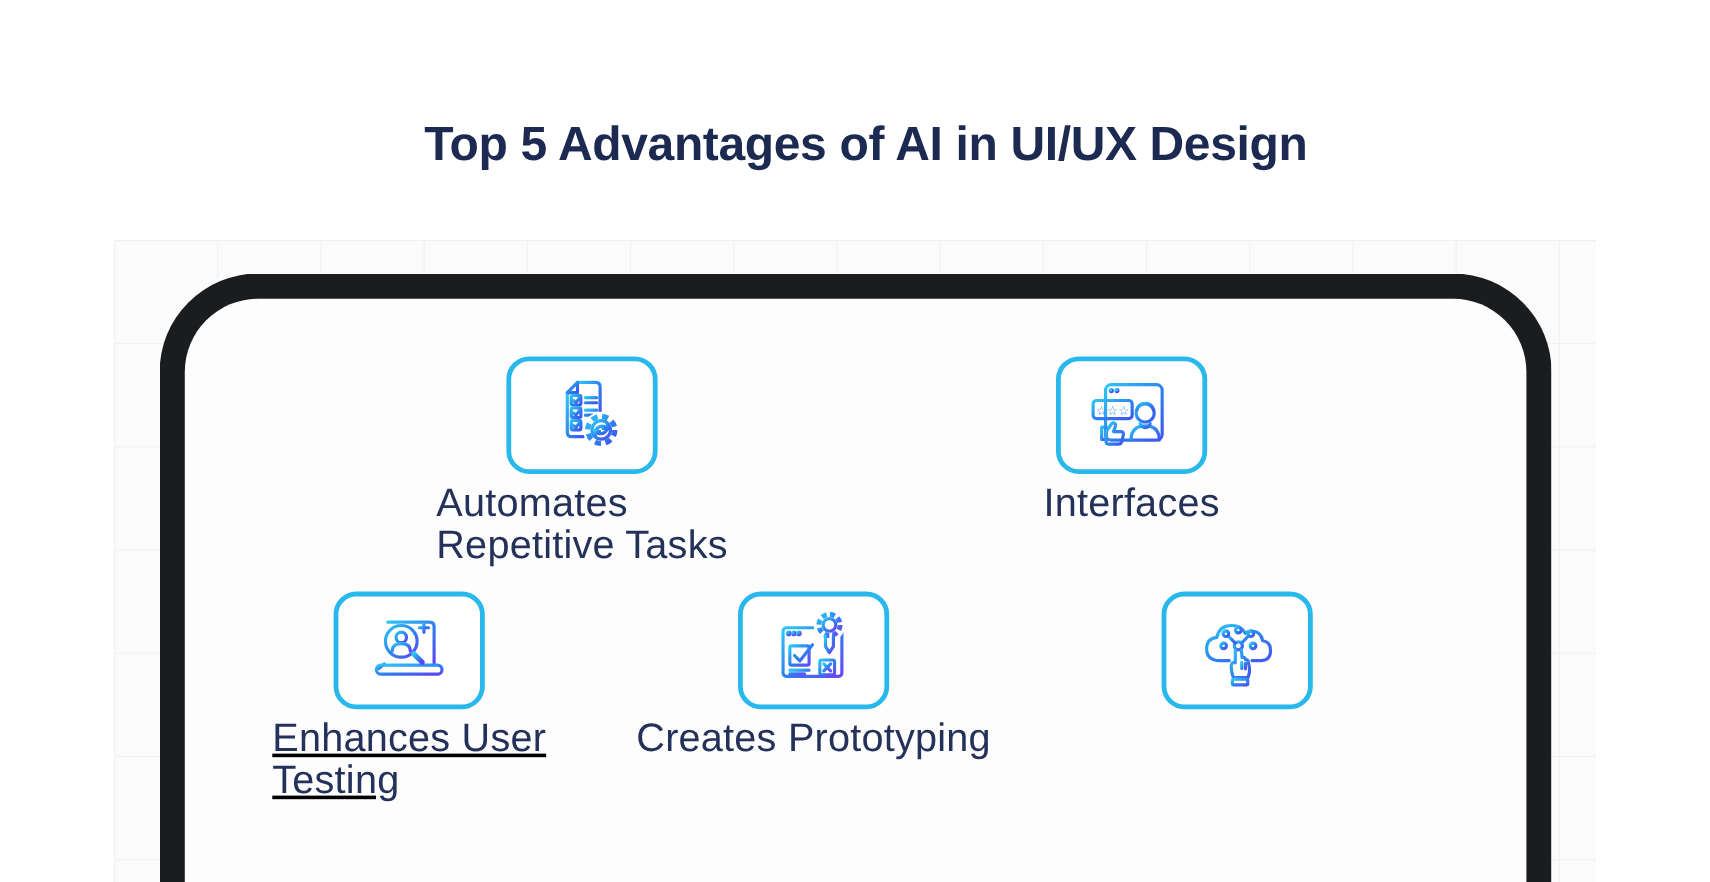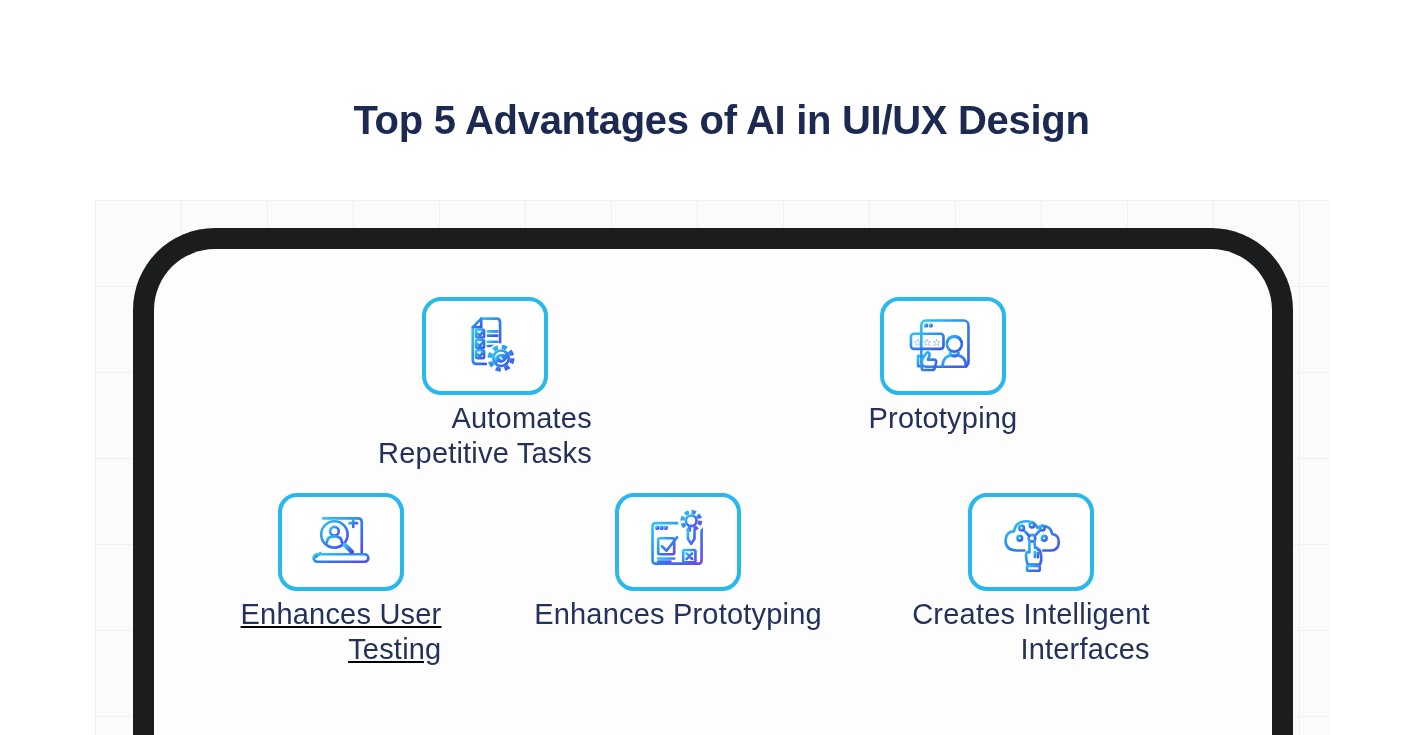--- a/index.html
+++ b/index.html
@@ -57,22 +57,22 @@
     width: 126px; height: 98px;
     background: #ffffff;
     border: 4px solid #29b8ec;
     border-radius: 19px;
     display: flex;
     align-items: center;
     justify-content: center;
   }
   .tile-label {
     margin-top: 6px;
-    text-align: right;
-    font-size: 29px;
+    text-align: left;
+    font-size: 33px;
     line-height: 35px;
     font-weight: 500;
     letter-spacing: 0.2px;
     color: #243159;
   }
 
   
   .t1 { left: 295px; top: 297px; }
   .t2 { left: 753px; top: 297px; }
   .t3 { left: 151px; top: 493px; text-decoration: underline; }
@@ -161,21 +161,21 @@
         </g>
         <rect x="6" y="22" width="34.5" height="16" rx="3" fill="#ffffff" class="st" stroke="url(#g2)"></rect>
         <text x="23.3" y="34.5" text-anchor="middle" font-size="11" fill="#2f86f0" font-family="DejaVu Sans, sans-serif">☆☆☆</text>
         <g class="st" stroke="url(#g2)">
           <path d="M13.5 45.5 h4 v11 h-4 z"></path>
           <path d="M17.5 49.5 l4.5 -6.5 q1.5 -2 3 -0.8 q1.3 1 0.6 3 l-1.6 4.3 h6.8 q2.4 0.4 1.9 2.8 l-1.4 6 q-0.5 2.2 -2.9 2.2 h-8.9 q-2 0 -2 -2 z"></path>
         </g>
       </svg>
     </div>
     <div class="tile-label">
-      <div>Prototyping</div>
+      <div>Interfaces</div>
     </div>
   </div>
 
   <div class="tile t3">
     <div class="icon-box">
       <svg width="78" height="66" viewBox="0 0 80 70">
         <defs>
           <linearGradient id="g3" x1="0" y1="0" x2="1" y2="1">
             <stop offset="0" stop-color="#2EC6F5"></stop>
               <stop offset="0.55" stop-color="#2F80F0"></stop>
@@ -229,21 +229,21 @@
         <circle cx="54" cy="12.5" r="14" fill="#ffffff"></circle>
         <g class="st" stroke="url(#g4)">
           <circle cx="54" cy="12.5" r="9.4" stroke-width="4.4" stroke-dasharray="4.5 2.9" stroke-linecap="butt"></circle>
           <circle cx="54" cy="12.5" r="5.6"></circle>
           <path d="M50.5 22 V31.5 L54 37 L57.5 31.5 V22"></path>
           <path d="M50.5 28.5 h7"></path>
         </g>
       </svg>
     </div>
     <div class="tile-label">
-      <div>Enhances Prototyping</div>
+      <div>Creates Prototyping</div>
     </div>
   </div>
 
   <div class="tile t5">
     <div class="icon-box">
       <svg width="78" height="66" viewBox="0 0 80 70">
         <defs>
           <linearGradient id="g5" x1="0" y1="0" x2="1" y2="1">
             <stop offset="0" stop-color="#2EC6F5"></stop>
               <stop offset="0.55" stop-color="#2F80F0"></stop>
@@ -262,19 +262,15 @@
           <path d="M37.4 31 H30.5"></path>
             <circle cx="28" cy="31" r="2.5"></circle>
           <path d="M44.6 31 H51.5"></path>
             <circle cx="54" cy="31" r="2.5"></circle>
           <path d="M38.3 34.6 V46 Q34.5 44.8 34.7 49.5 Q34.9 54.5 36.5 59 H49.5 Q51.5 54.5 50.8 50 L49.8 45.5 Q49.6 42.5 47.3 43.3 Q46.8 40.3 44.3 41.2 L43.7 34.6"></path>
           <path d="M44 45.5 v5.5 M47.3 46.5 v4.8"></path>
           <rect x="35.8" y="60.5" width="13.5" height="5" rx="1"></rect>
         </g>
       </svg>
     </div>
-    <div class="tile-label">
-      <div>Creates Intelligent</div>
-      <div>Interfaces</div>
-    </div>
   </div>
 
 </div>
 
 </body></html>

